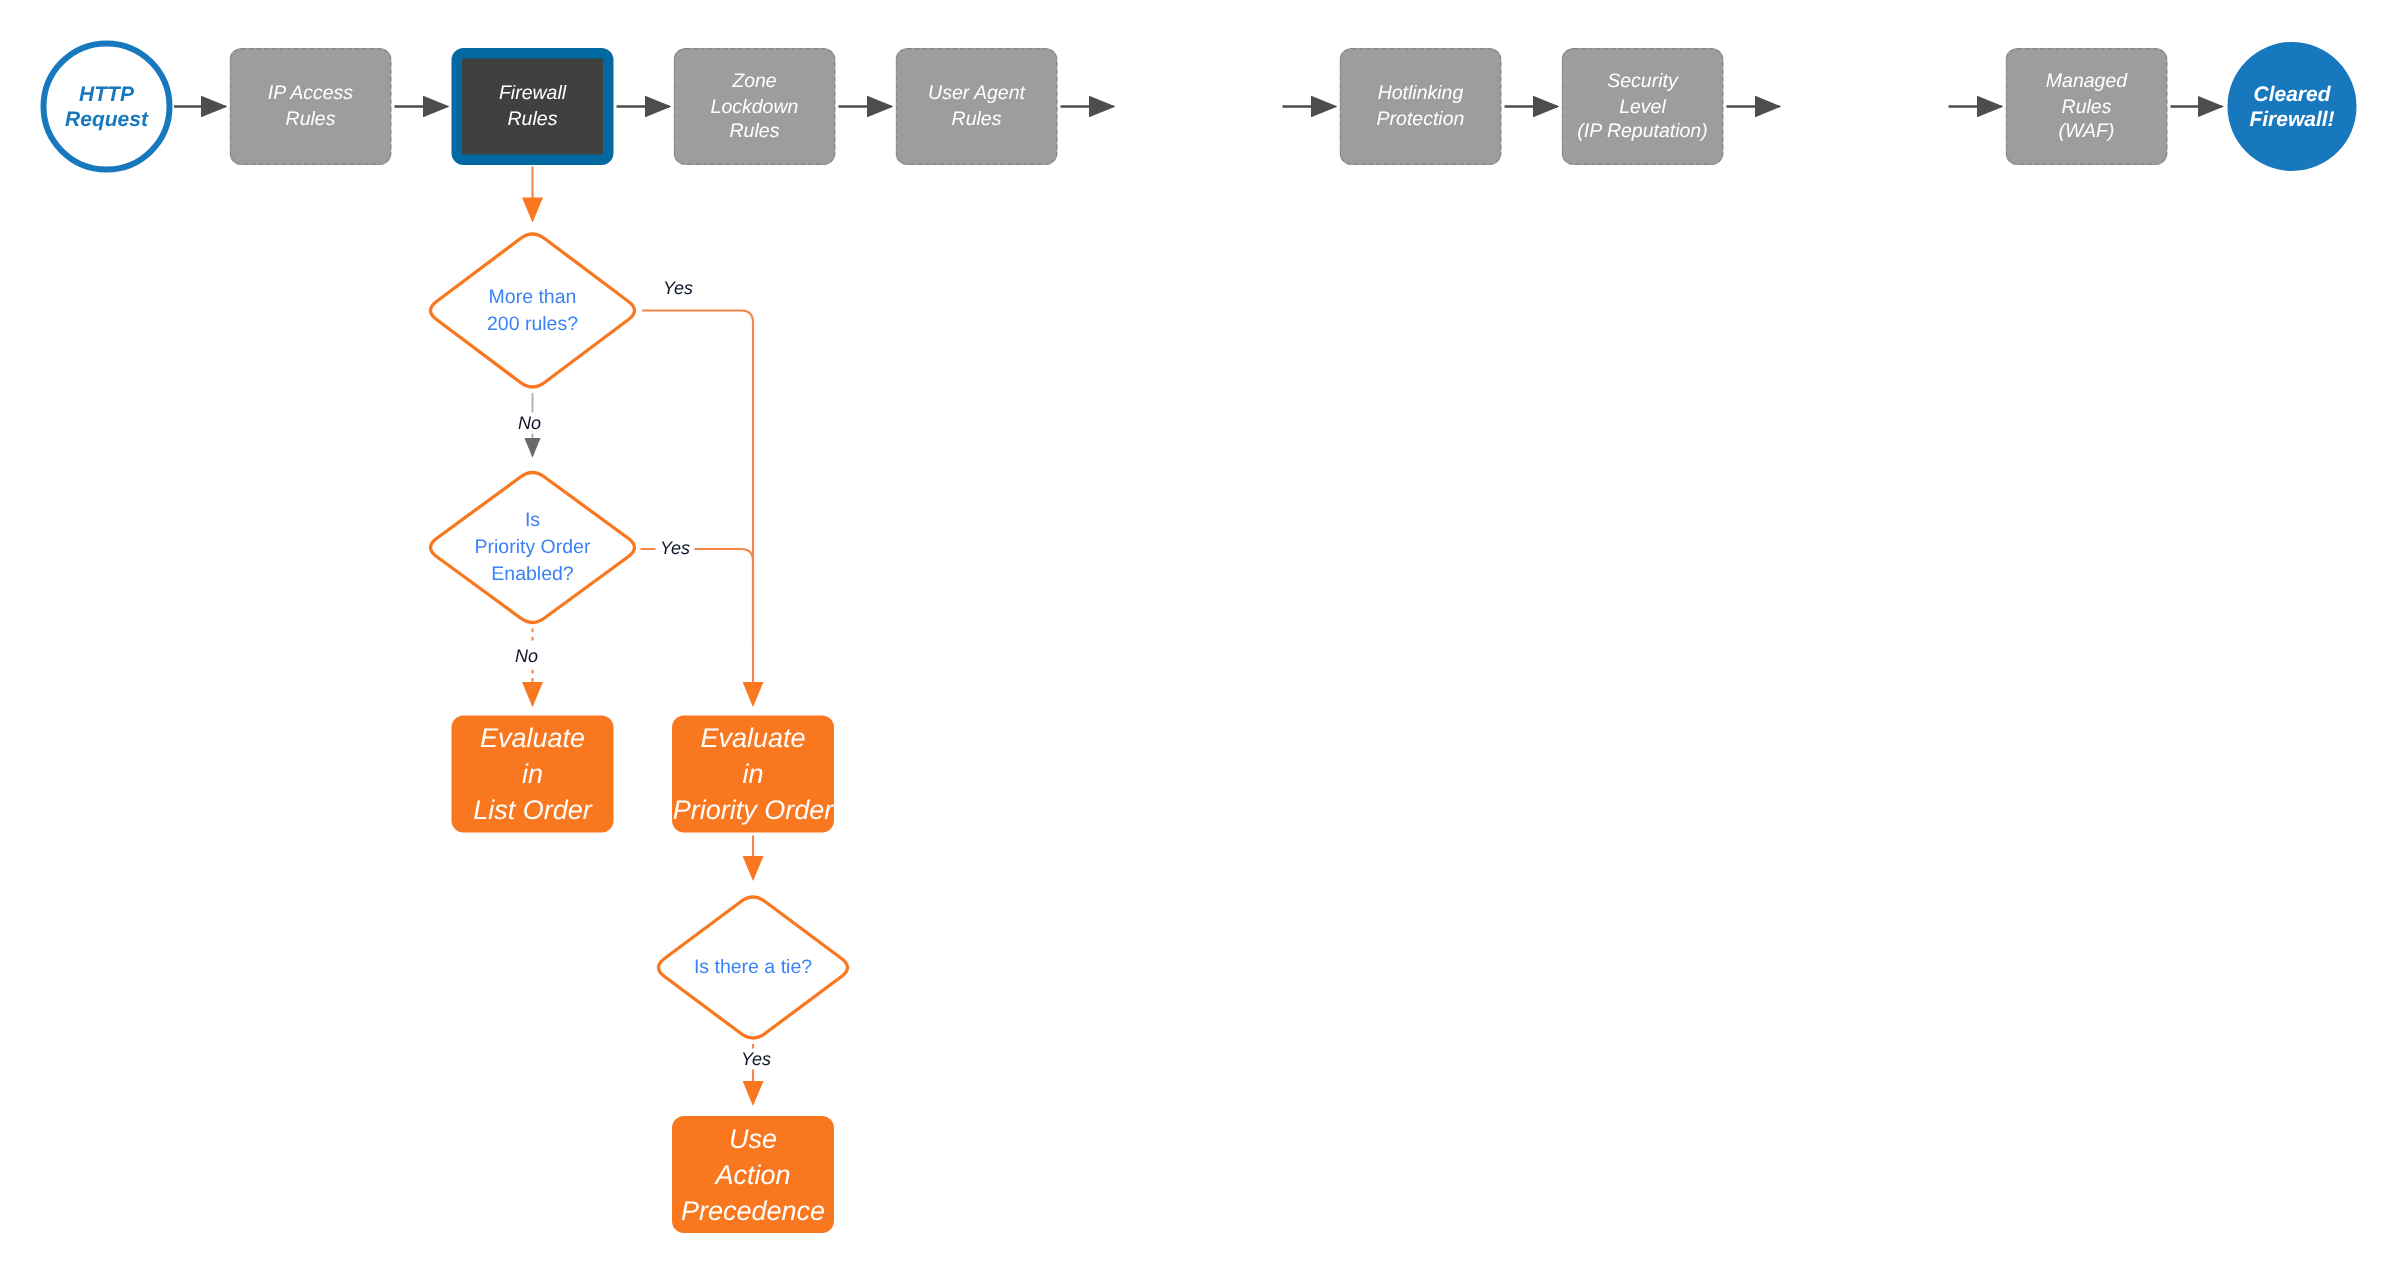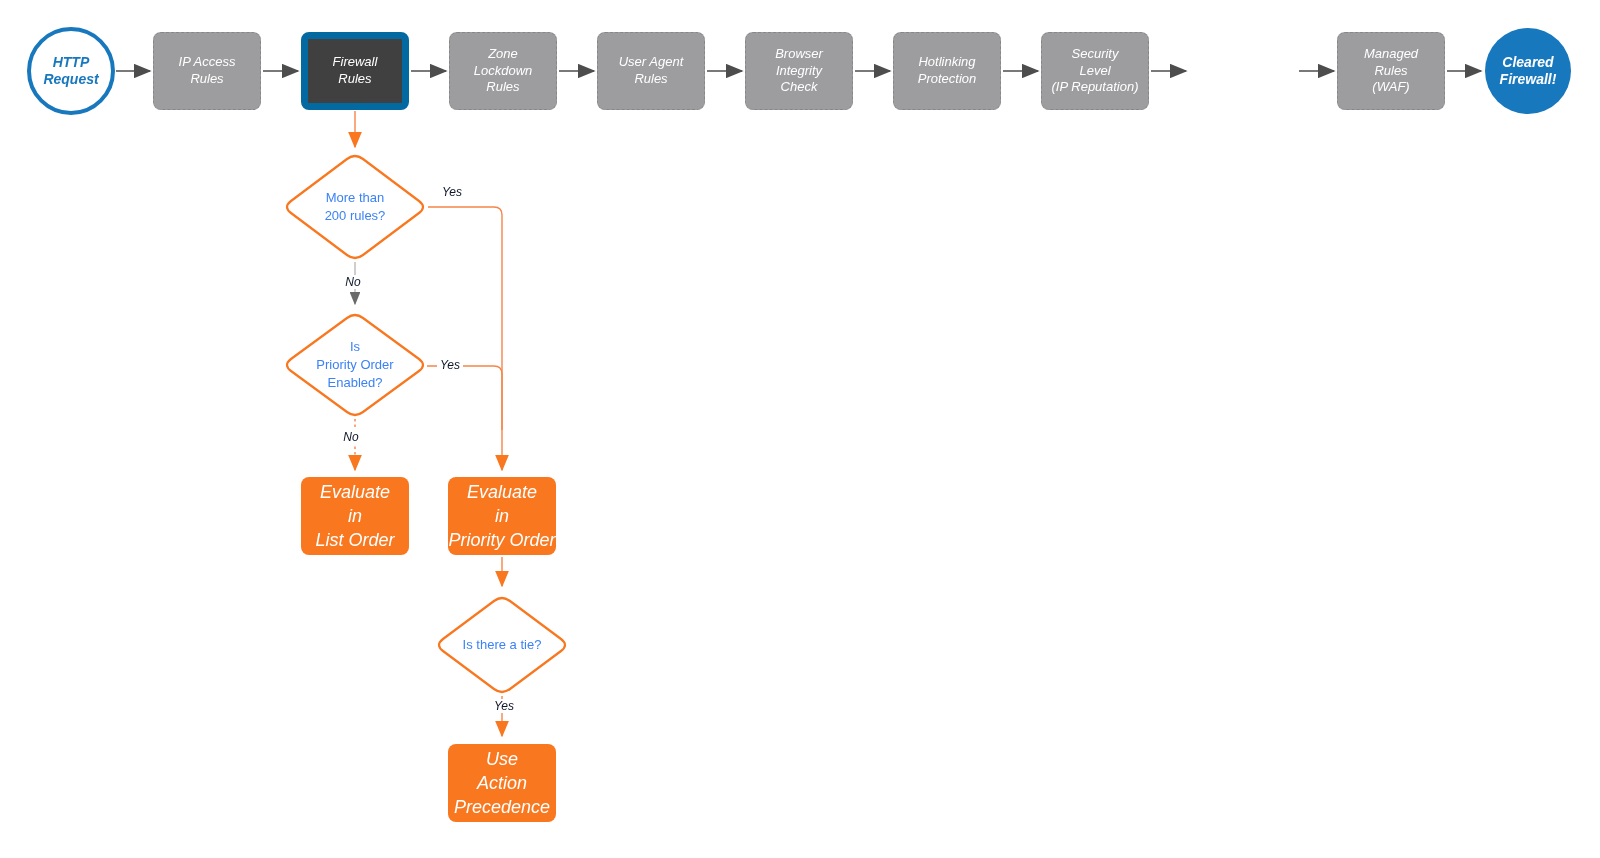--- a/index.html
+++ b/index.html
@@ -142,23 +142,20 @@
 
   <div class="node stage gray" style="left:153px"><span>IP Access
 Rules</span></div>
   <div class="node stage orange" style="left:301px"><span>Firewall
 Rules</span></div>
   <div class="node stage gray" style="left:449px"><span>Zone
 Lockdown
 Rules</span></div>
   <div class="node stage gray" style="left:597px"><span>User Agent
 Rules</span></div>
-  <div class="node stage gray" style="left:745px"><span>Browser
-Integrity
-Check</span></div>
   <div class="node stage gray" style="left:893px"><span>Hotlinking
 Protection</span></div>
   <div class="node stage gray" style="left:1041px"><span>Security
 Level
 (IP Reputation)</span></div>
   <div class="node stage gray" style="left:1337px"><span>Managed
 Rules
 (WAF)</span></div>
 
   <div class="diamond-label" style="left:355px; top:207px">More than

